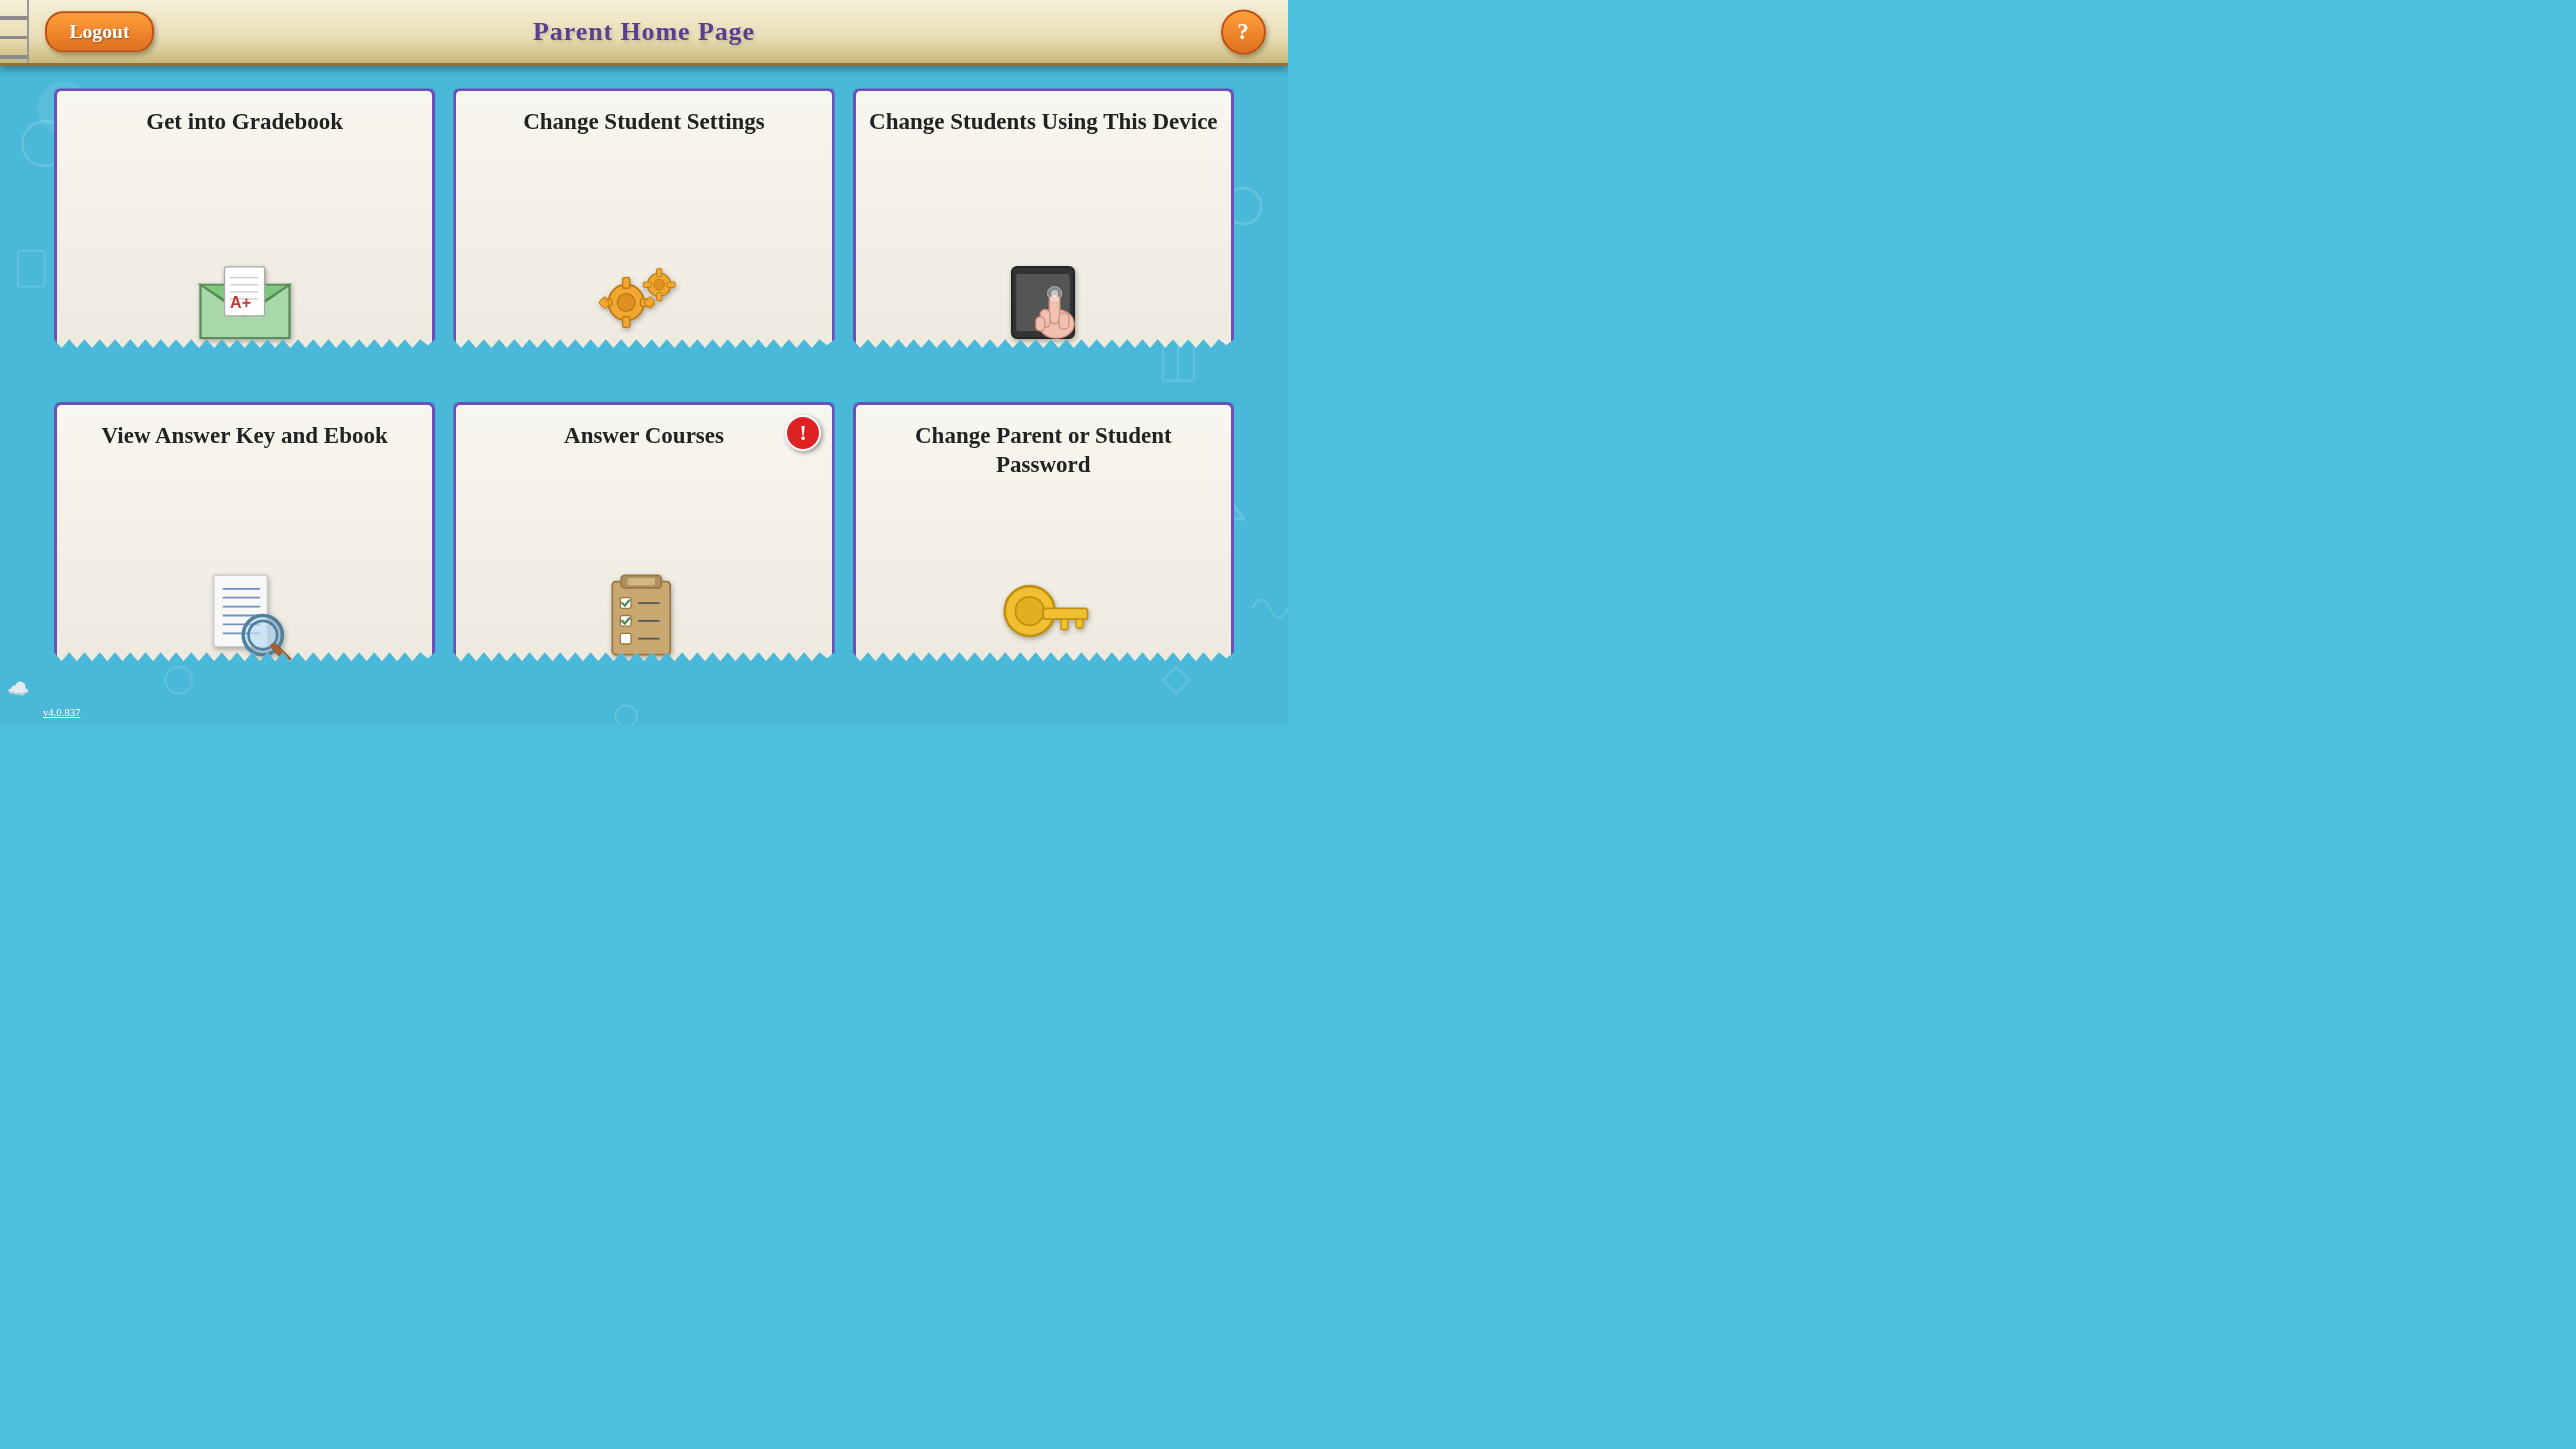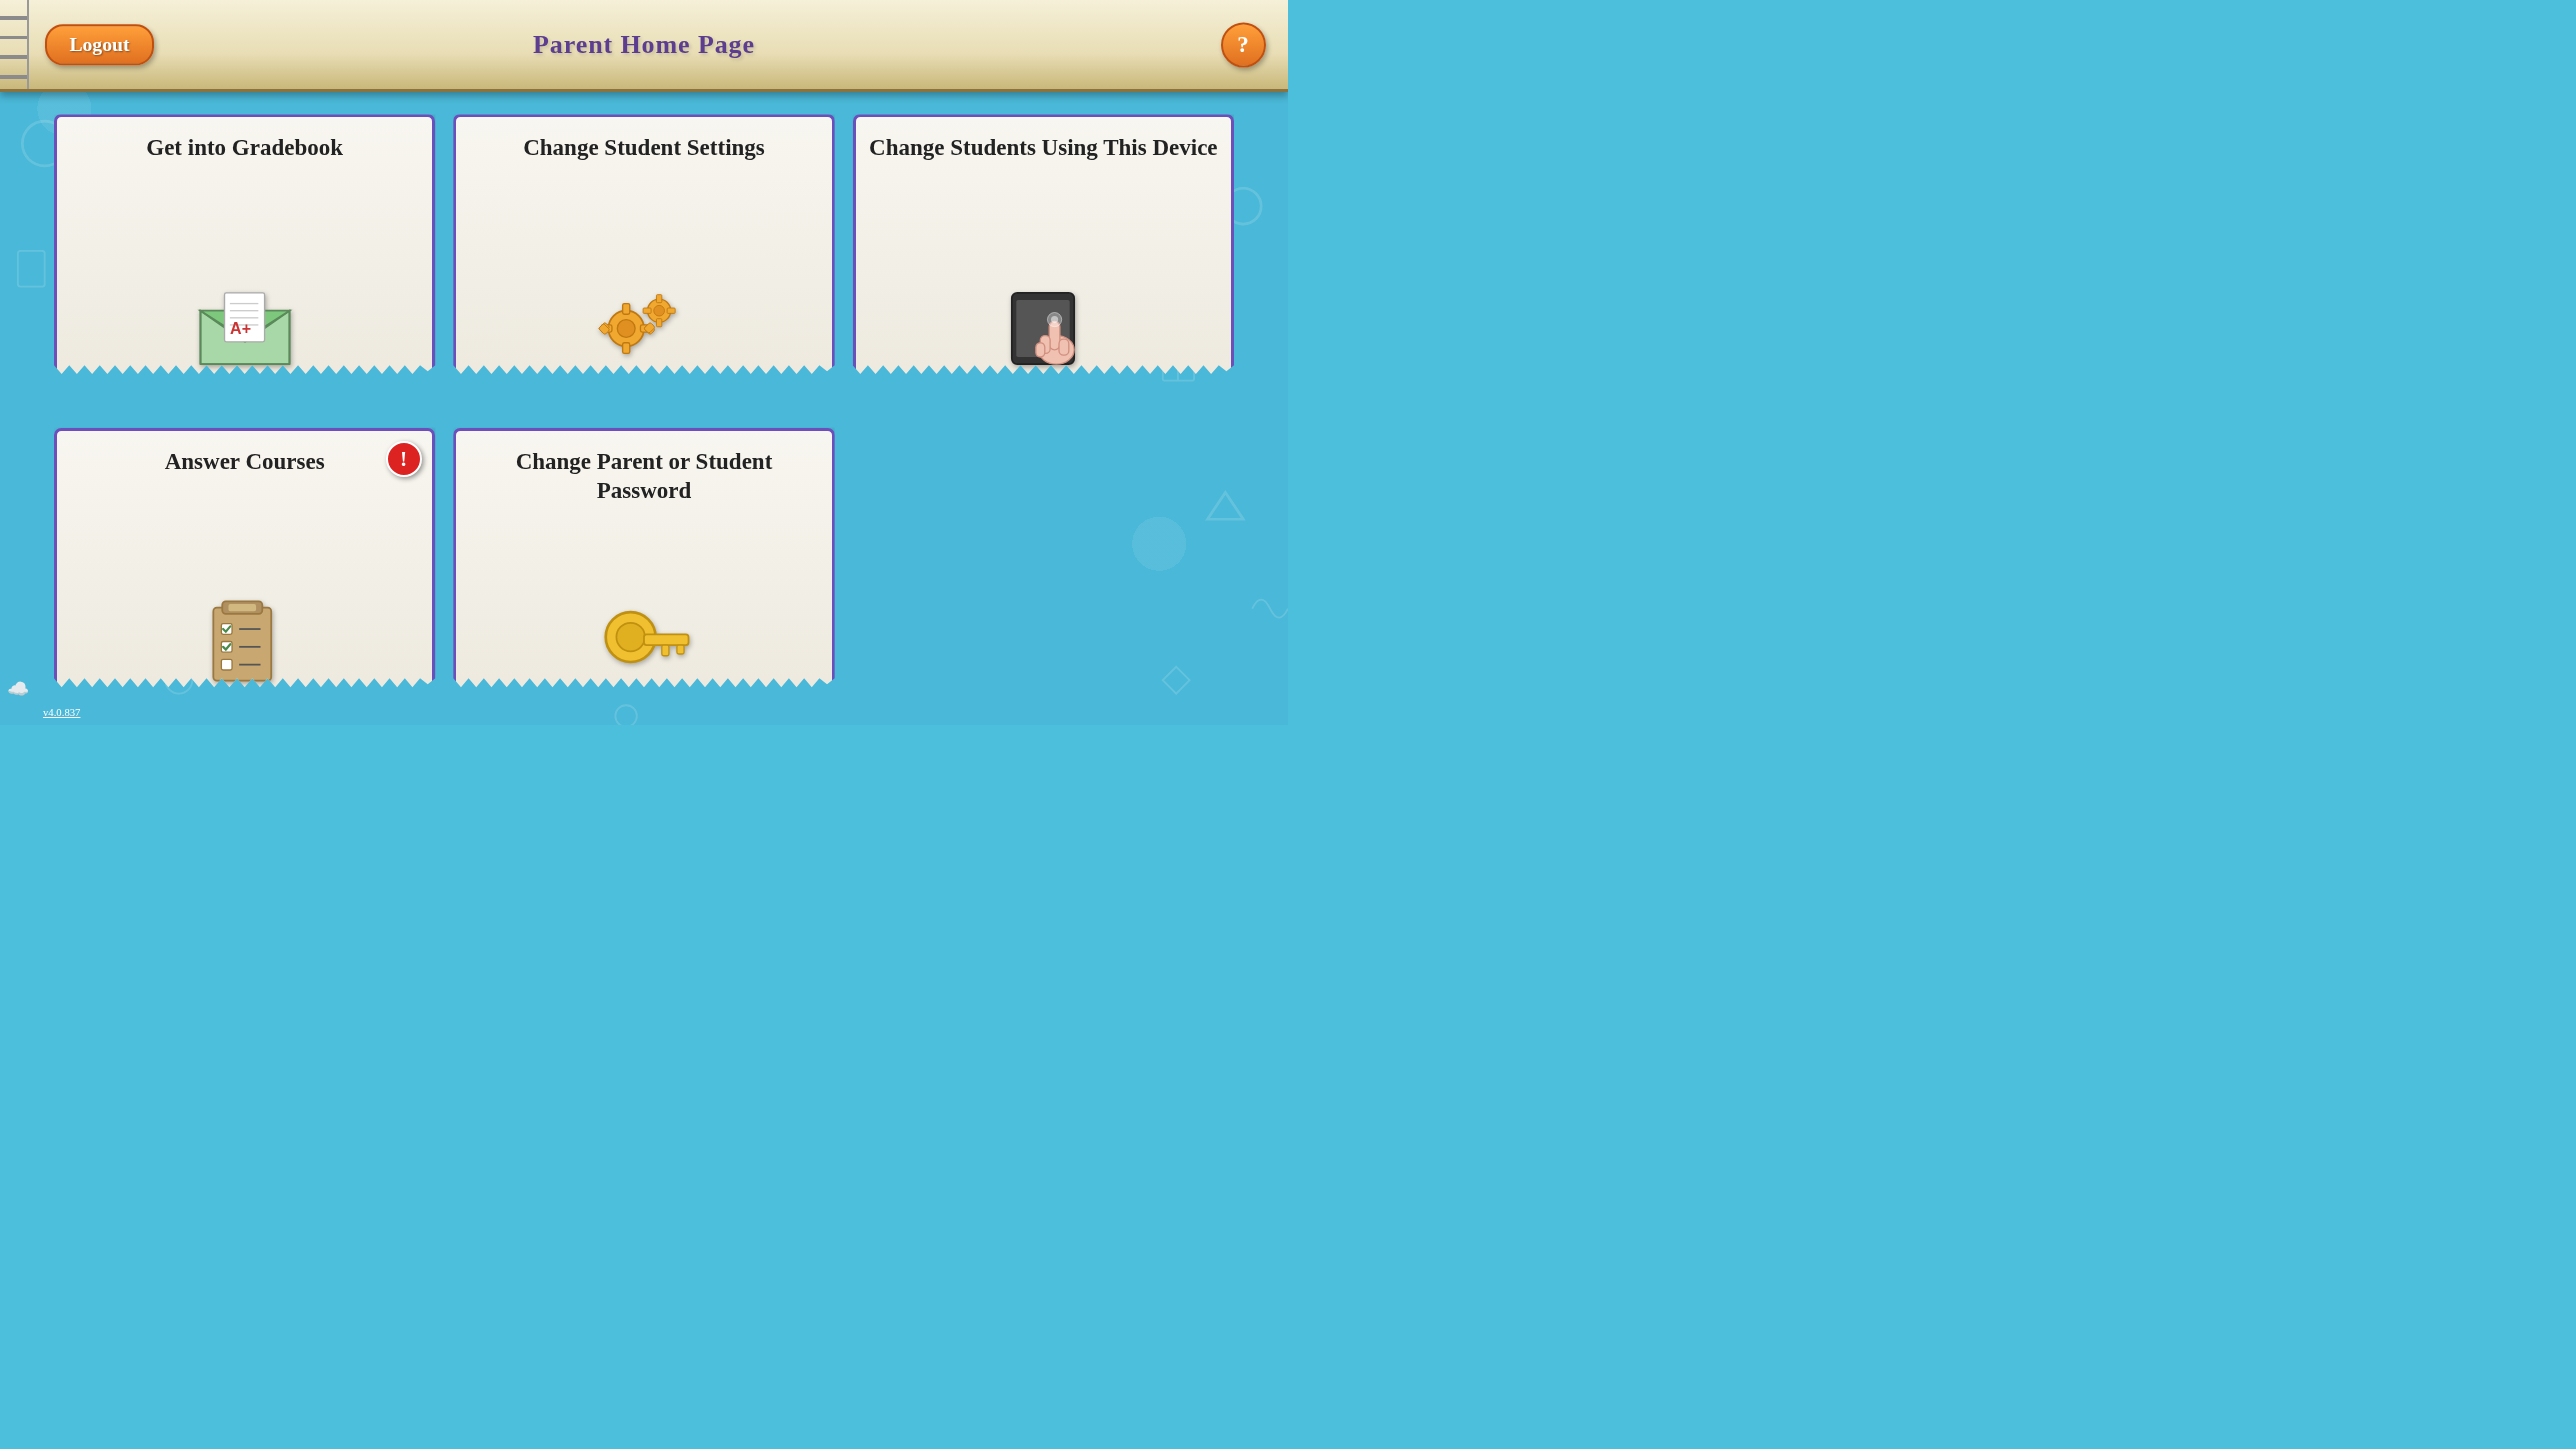--- a/index.html
+++ b/index.html
@@ -23,21 +23,21 @@
         radial-gradient(circle at 15% 80%, rgba(255,255,255,0.08) 22.4px, transparent 22.4px),
         radial-gradient(circle at 85% 20%, rgba(255,255,255,0.08) 18px, transparent 18px),
         radial-gradient(circle at 90% 75%, rgba(255,255,255,0.08) 27px, transparent 27px);
       z-index: 0;
     }
 
     
     .header {
       position: relative;
       z-index: 10;
-      height: 92px;
+      height: 66px;
       background: linear-gradient(180deg, #f5f0d8 0%, #e8ddb5 60%, #c9b87a 100%);
       border-bottom: 3.6px solid #8b7340;
       display: flex;
       align-items: center;
       justify-content: center;
       box-shadow: 0 3.6px 7.2px rgba(0,0,0,0.3);
     }
 
     
     .header::before {
@@ -328,20 +328,42 @@
           <rect x="31" y="40" width="11" height="18" fill="#f0c0b0" stroke="#d09080" stroke-width="1.5" rx="5"></rect>
           <rect x="5" y="44" width="10" height="16" fill="#f0c0b0" stroke="#d09080" stroke-width="1.5" rx="5"></rect>
 
           <circle cx="26" cy="18" r="8" fill="rgba(255,255,255,0.3)" stroke="rgba(255,255,255,0.5)" stroke-width="1"></circle>
           <circle cx="26" cy="18" r="4" fill="rgba(255,255,255,0.5)"></circle>
         </g>
       </svg>
     </div>
   </div>
 
+  <div class="card">
+    <div class="card-title">View Answer Key and Ebook</div>
+    <div class="card-icon icon-answerkey">
+      <svg width="98" height="89" viewBox="0 0 110 100" xmlns="http://www.w3.org/2000/svg">
+
+        <rect x="20" y="5" width="60" height="80" fill="#f8f8f8" stroke="#ccc" stroke-width="1.5" rx="2"></rect>
+
+        <line x1="30" y1="20" x2="72" y2="20" stroke="#7090c0" stroke-width="2"></line>
+        <line x1="30" y1="30" x2="72" y2="30" stroke="#7090c0" stroke-width="2"></line>
+        <line x1="30" y1="40" x2="72" y2="40" stroke="#7090c0" stroke-width="2"></line>
+        <line x1="30" y1="50" x2="72" y2="50" stroke="#7090c0" stroke-width="2"></line>
+        <line x1="30" y1="60" x2="72" y2="60" stroke="#7090c0" stroke-width="2"></line>
+        <line x1="30" y1="70" x2="72" y2="70" stroke="#7090c0" stroke-width="2"></line>
+
+        <circle cx="75" cy="72" r="22" fill="rgba(150,200,230,0.4)" stroke="#5080a0" stroke-width="4"></circle>
+        <circle cx="75" cy="72" r="16" fill="rgba(200,230,250,0.5)" stroke="#5080a0" stroke-width="3"></circle>
+
+        <line x1="89" y1="86" x2="103" y2="100" stroke="#8b5a2b" stroke-width="8" stroke-linecap="round"></line>
+        <line x1="87" y1="84" x2="100" y2="97" stroke="#a06030" stroke-width="6" stroke-linecap="round"></line>
+      </svg>
+    </div>
+  </div>
 
   <div class="card">
     <div class="alert-badge">!</div>
     <div class="card-title">Answer Courses</div>
     <div class="card-icon icon-courses">
       <svg width="89" height="89" viewBox="0 0 100 100" xmlns="http://www.w3.org/2000/svg">
 
         <rect x="15" y="12" width="65" height="82" fill="#c8a870" stroke="#9a7840" stroke-width="2" rx="4"></rect>
         <rect x="25" y="5" width="45" height="14" fill="#b09060" stroke="#9a7840" stroke-width="2" rx="4"></rect>
         <rect x="32" y="8" width="31" height="8" fill="#d0b880" rx="2"></rect>

